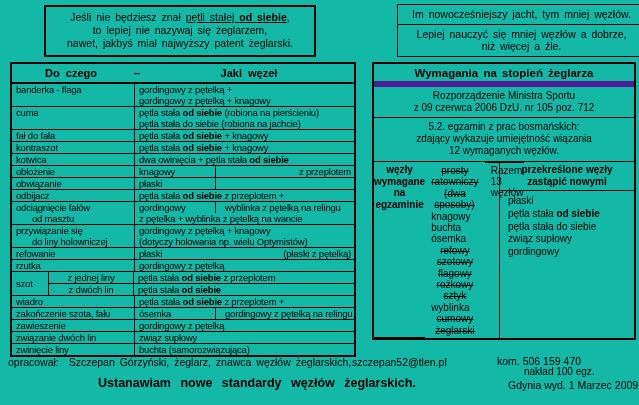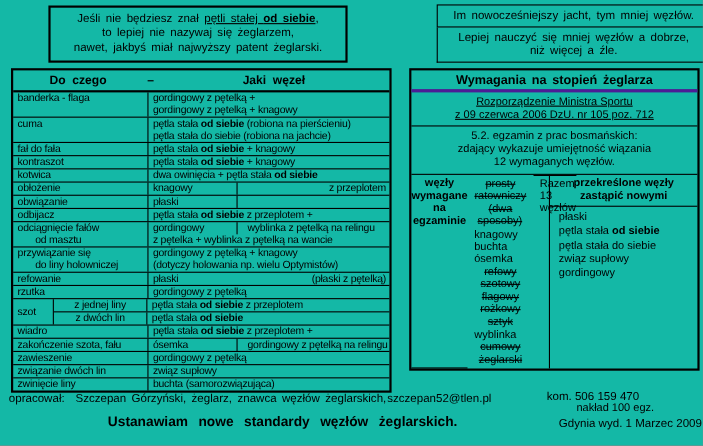--- a/index.html
+++ b/index.html
@@ -42,22 +42,22 @@
   .seg-gap { margin-left:9px;text-align:right; }
   
   .szot-name { width:32px; flex:0 0 32px; border-right:1px solid #000; display:flex; align-items:center; padding-left:4px; }
   .szot-rows { flex:1; display:flex; flex-direction:column; }
   .szot-sub { display:flex; line-height:11px; }
   .szot-sub + .szot-sub { border-top:1px solid #000; }
   .szot-label { width:84px; flex:0 0 84px; border-right:1px solid #000; text-align:center; }
   .szot-knot { flex:1; padding:0 4px; white-space:nowrap; }
   
   .req-panel { position:absolute; left:372px; top:62px; width:260px; border:2px solid #000; font-size:10px; }
-  .rp-title { font-weight:bold; text-align:center; font-size:11.5px; padding:3px 0 2px; border-bottom:3px solid #4c1d95; word-spacing:2px; }
-  .rp-reg { text-align:center; line-height:12px; padding:3px 0; border-bottom:1px solid #000;text-decoration:underline; }
+  .rp-title { font-weight:bold; text-align:center; font-size:11.5px; padding:3px 0 2px; border-bottom:6px solid #4c1d95; word-spacing:2px; }
+  .rp-reg { text-align:center; line-height:12px; padding:3px 0; border-bottom:1px solid #000; }
   .rp-exam { text-align:center; line-height:12px; padding:3px 0 4px; border-bottom:1px solid #000; }
   .rp-cols { display:flex; align-items:stretch; }
   .rp-col-left { width:125px; flex:0 0 125px; border-right:1px solid #000; display:flex; flex-direction:row; }
   .rp-col-right { flex:1; }
   .rp-colhead { font-weight:bold; text-align:center; line-height:11.5px; padding:2px 0 3px; border-bottom:1px solid #000; }
   .rp-list { flex:1; padding:3px 0 2px; }
   .rp-list div { line-height:11.4px; padding-left:6px; }
   .rp-list div.center { text-align:center; padding-left:0; }
   .rp-list div.right { text-align:right; padding-right:10px; padding-left:9px; }
   .rp-list div.strike { text-decoration:line-through; }

